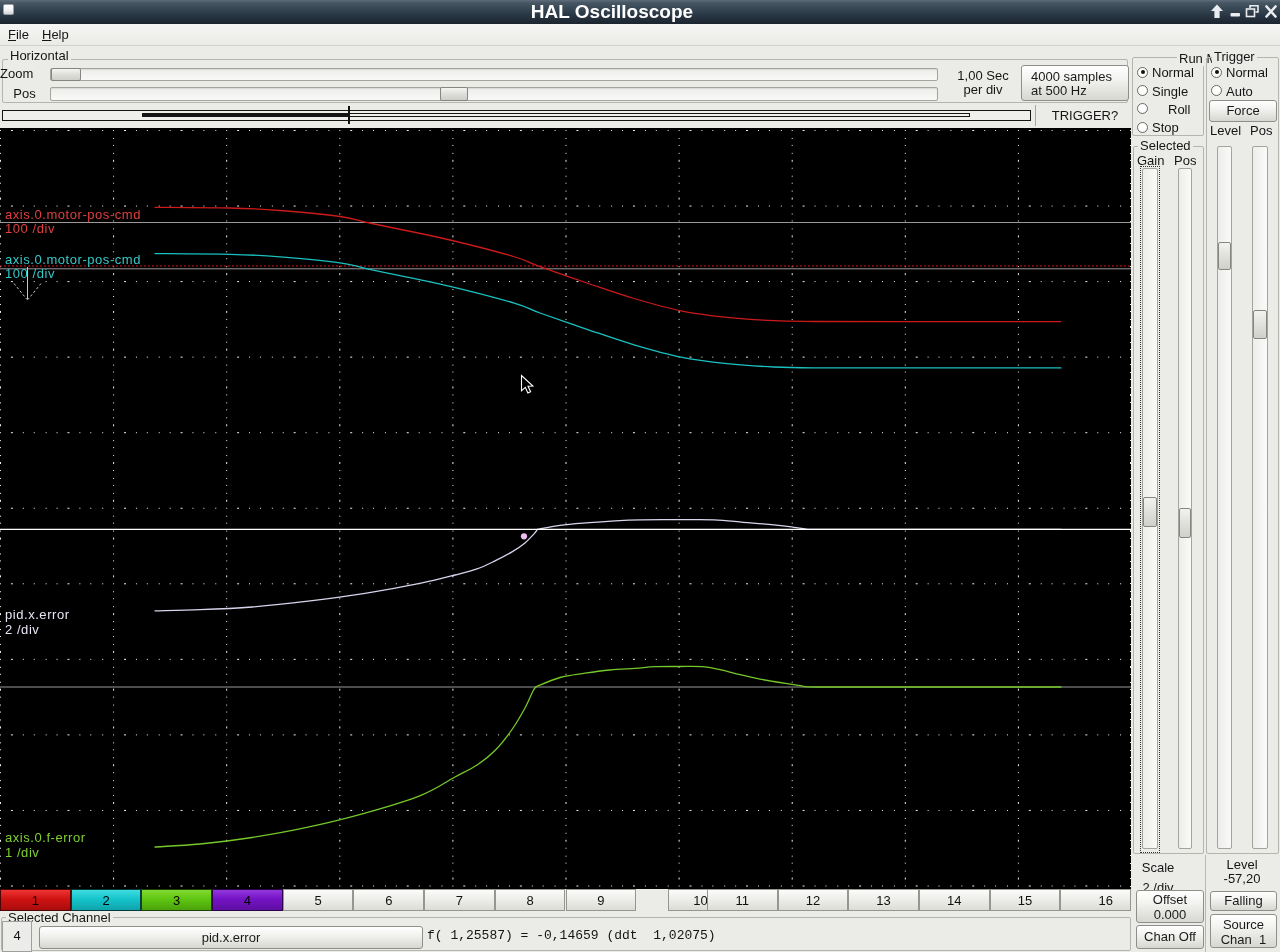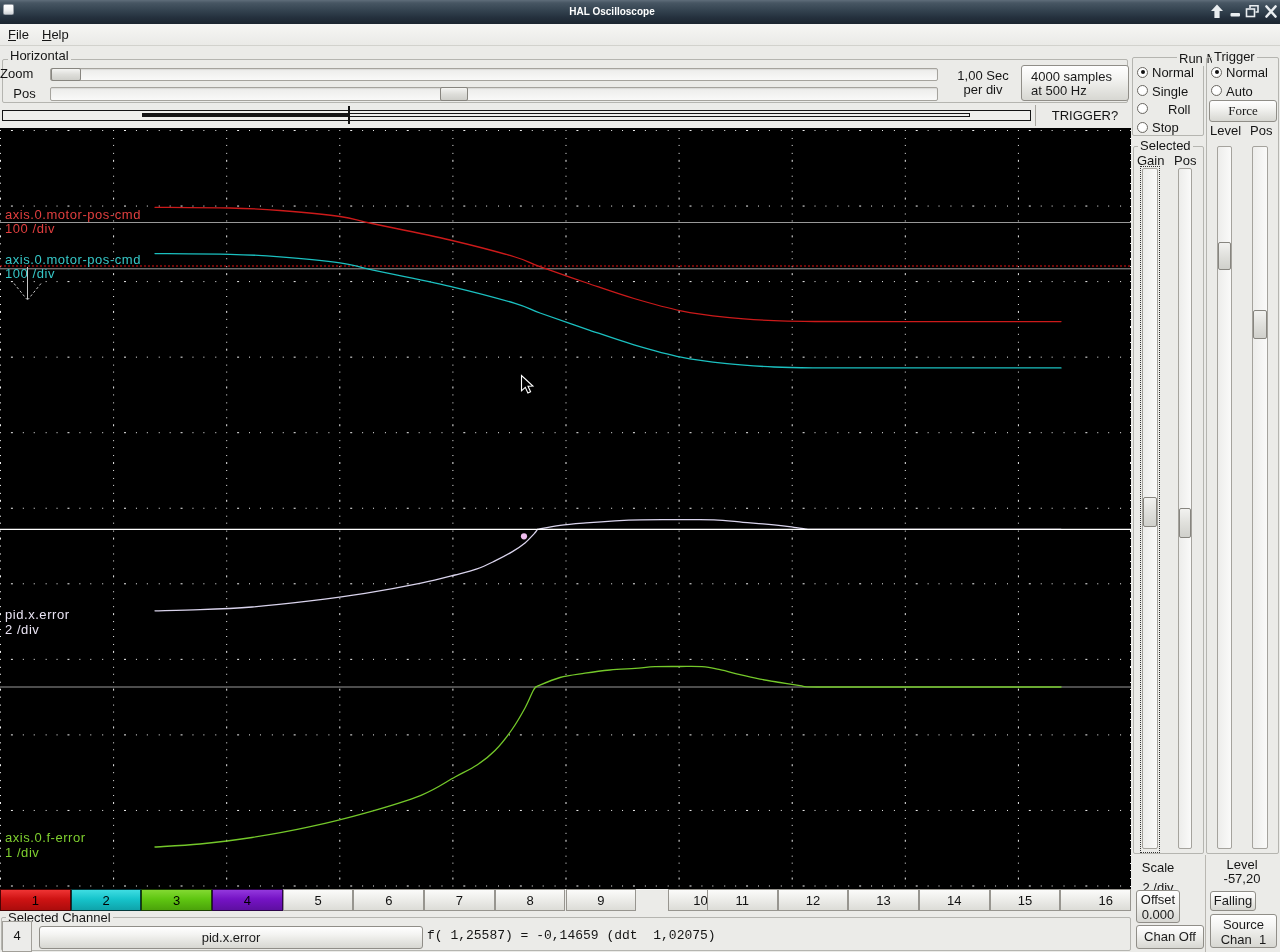--- a/index.html
+++ b/index.html
@@ -14,21 +14,21 @@
 .frame{position:absolute;border:1px solid #b5b5b0;border-radius:2px;}
 .flabel{position:absolute;background:#ebebe8;padding:0 2px;line-height:14px;}
 .radio{position:absolute;width:11px;height:11px;border-radius:50%;border:1px solid #6b6964;background:radial-gradient(circle at 35% 30%,#ffffff 55%,#e8e8e4);}
 .radio.sel::after{content:"";position:absolute;left:2.5px;top:2.5px;width:4px;height:4px;border-radius:50%;background:#111;}
 .rlab{position:absolute;line-height:15px;}
 </style></head>
 <body>
 
 <div class="a" style="left:0;top:0;width:1280px;height:24px;background:linear-gradient(180deg,#5f6d7a 0%,#475663 12%,#33424f 45%,#25313e 72%,#1b2530 100%);">
   <div class="a" style="left:3px;top:4px;width:11px;height:11px;background:linear-gradient(180deg,#ffffff 0%,#f2f3f4 55%,#cfd3d7 100%);border:1px solid #9aa0a8;border-radius:1.5px;"></div>
-  <div class="t" style="left:0;top:0;width:1224px;text-align:center;line-height:24px;font-weight:bold;color:#ffffff;font-size:10px;">HAL Oscilloscope</div>
+  <div class="t" style="left:0;top:0;width:1224px;text-align:center;line-height:24px;font-weight:bold;color:#ffffff;font-size:19px;">HAL Oscilloscope</div>
   <svg class="a" style="left:1204px;top:0;" width="76" height="24" viewBox="0 0 76 24">
     <g fill="#e9edf0" stroke="none">
       <path d="M13 4.5 L19 11 L15.6 11 L15.6 18 L10.4 18 L10.4 11 L7 11 Z"></path>
       <rect x="26.5" y="13" width="9.5" height="3.4" rx="1"></rect>
     </g>
     <g fill="none" stroke="#e9edf0" stroke-width="1.6">
       <path d="M46 8.2 L46 5.8 L54 5.8 L54 12 L51.5 12"></path>
       <rect x="42.5" y="9" width="8" height="7.5"></rect>
     </g>
     <g stroke="#e9edf0" stroke-width="2.6" stroke-linecap="round">
@@ -260,41 +260,41 @@
 <div class="rlab" style="left:1152px;top:101.5px;margin-left:16px;">Roll</div>
 <div class="radio" style="left:1137px;top:121.5px;"></div>
 <div class="rlab" style="left:1152px;top:120px;">Stop</div>
 
 <div class="frame" style="left:1206px;top:57px;width:73px;height:797px;"></div>
 <div class="flabel" style="left:1212px;top:50px;">Trigger</div>
 <div class="radio sel" style="left:1211px;top:66.5px;"></div>
 <div class="rlab" style="left:1226px;top:65px;">Normal</div>
 <div class="radio" style="left:1211px;top:85.2px;"></div>
 <div class="rlab" style="left:1226px;top:83.5px;">Auto</div>
-<div class="btn" style="left:1209px;top:100px;width:68px;height:22px;line-height:20px;font-family:Liberation Serif, serif;">Force</div>
+<div class="btn" style="left:1209px;top:100px;width:68px;height:22px;line-height:20px;">Force</div>
 <div class="t" style="left:1210px;top:123px;">Level</div>
 <div class="t" style="left:1250px;top:123px;">Pos</div>
 <div class="vtrough" style="left:1217px;top:146px;width:15px;height:703px;"></div>
 <div class="vhandle" style="left:1218px;top:241.7px;width:13px;height:28px;"></div>
 <div class="vtrough" style="left:1252px;top:146px;width:16px;height:703px;"></div>
 <div class="vhandle" style="left:1253px;top:309.6px;width:14px;height:29px;"></div>
 
 <div class="frame" style="left:1133px;top:146px;width:71px;height:708px;"></div>
 <div class="flabel" style="left:1138px;top:139px;">Selected</div>
 <div class="t" style="left:1137px;top:152.5px;">Gain</div>
 <div class="t" style="left:1174px;top:152.5px;">Pos</div>
 <div class="a" style="left:1140px;top:165.5px;width:19.5px;height:687px;border:1px dotted #333;"></div>
 <div class="vtrough" style="left:1142px;top:168px;width:16px;height:681px;"></div>
 <div class="vhandle" style="left:1143px;top:497px;width:14px;height:30px;"></div>
 <div class="vtrough" style="left:1178px;top:168px;width:14px;height:681px;"></div>
 <div class="vhandle" style="left:1179px;top:507.7px;width:12px;height:30px;"></div>
 
 <div class="a" style="left:1205px;top:855px;width:1px;height:97px;background:#b9b7b1;"></div>
 <div class="t" style="left:1132px;top:858px;width:52px;text-align:center;line-height:20px;">Scale
 2 /div</div>
-<div class="btn" style="left:1136px;top:890px;width:44px;height:33px;line-height:15px;padding-top:1px;">Offset
+<div class="btn" style="left:1136px;top:890px;width:68px;height:33px;line-height:15px;padding-top:1px;">Offset
 0.000</div>
 <div class="btn" style="left:1136px;top:925px;width:68px;height:24px;line-height:22px;">Chan Off</div>
 <div class="t" style="left:1206px;top:858px;width:72px;text-align:center;line-height:14px;">Level
 -57,20</div>
-<div class="btn" style="left:1210px;top:891px;width:46px;height:20px;line-height:18px;text-align:center;">Falling</div>
+<div class="btn" style="left:1210px;top:891px;width:67px;height:20px;line-height:18px;text-align:center;">Falling</div>
 <div class="btn" style="left:1210px;top:914px;width:67px;height:34px;line-height:15px;padding-top:2px;">Source
 Chan  1</div>
 
 </body></html>

